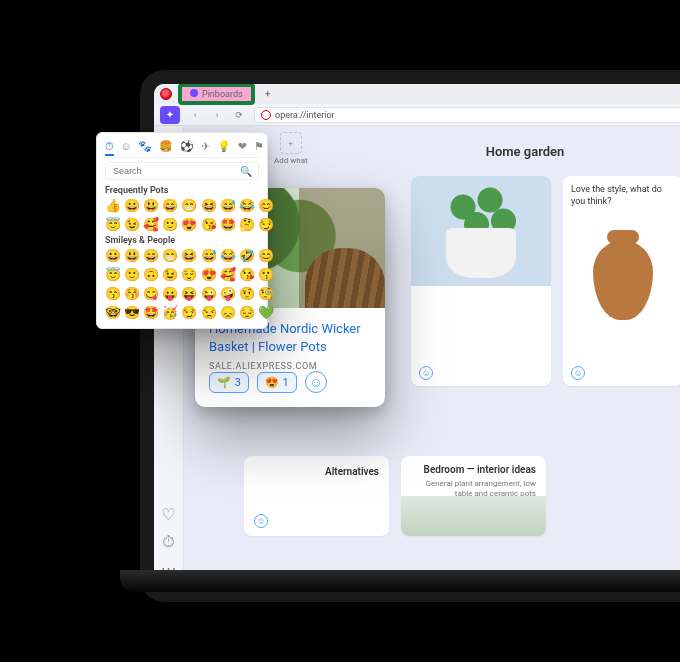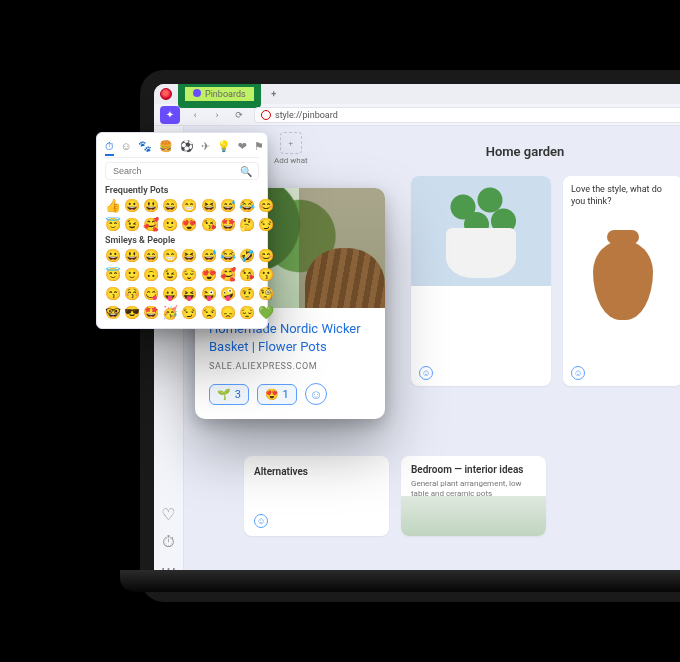--- a/index.html
+++ b/index.html
@@ -47,22 +47,22 @@
     font-size: 9px;
     color: #666;
   }
   .opera-logo {
     width: 12px; height: 12px; border-radius: 50%;
     background: radial-gradient(circle at 45% 40%, #ff5c5c 30%, #d60024 70%);
     border: 1px solid #b00020;
   }
   .tab {
     display: flex; align-items: flex-start; gap: 4px;
-    background: #bef264; border-radius: 4px; padding: 2px 8px;
-    border:7px solid #15803d;
+    background: #f9a8d4; border-radius: 4px; padding: 2px 8px;
+    border:4px solid #15803d;
   }
   .tab-violet-dot{width:8px;height:8px;background:#6b4dff;border-radius:50%;}
   .newtab {
     width:14px;height:14px;display:flex;align-items:center;justify-content:center;
     color:#777;font-weight:bold;border-radius:50%;
   }
   .addrbar {
     height: 22px;
     background:#f4f5fa;
     display:flex;align-items:center;gap:8px;padding:0 6px;
@@ -117,21 +117,21 @@
   }
   .vase::before{content:"";position:absolute;top:-10px;left:14px;width:32px;height:14px;background:#b87840;border-radius:8px;}
   .plant2{background:linear-gradient(180deg,#e0ede0,#c8e0c8);}
   
   .cards-row2{
     position:absolute;left:60px;right:0;top:330px;display:flex;gap:12px;
   }
   .card2{
     background:#fff;border-radius:8px;width:145px;height:80px;
     padding:10px;font-size:10px;color:#333;box-shadow:0 1px 2px rgba(0,0,0,.05);
-    position:relative;overflow:hidden;
+    position:relative;overflow:hidden;text-align:right;
   }
   .card2 .ttl{font-weight:600;margin-bottom:4px;}
   .card2 .sub{font-size:8px;color:#777;line-height:1.3;}
   .card2 .react2{position:absolute;bottom:8px;left:10px;width:14px;height:14px;border:1px solid #5aa0ff;border-radius:50%;display:flex;align-items:center;justify-content:center;color:#5aa0ff;font-size:9px;}
   .card2 .stripimg{position:absolute;bottom:0;left:0;right:0;height:40px;background:linear-gradient(#dfe9df,#c0d4c0);}
   
   .fg-card{
     position:absolute;
     left:195px;top:188px;width:190px;
     background:#fff;border-radius:10px;
@@ -147,21 +147,21 @@
       linear-gradient(#d8e6d0,#b8cfae);
     position:relative;
   }
   .fg-card .fg-img::after{
     content:"";position:absolute;bottom:0;right:0;width:80px;height:60px;
     background:repeating-linear-gradient(100deg,#8a6239 0 6px,#6e4c29 6px 12px);
     border-radius:46% 46% 0 0 / 60% 60% 0 0;
   }
   .fg-body{padding:12px 14px 14px;}
   .fg-title{color:#1f6fe0;font-size:13px;line-height:1.35;margin:0 0 6px;}
-  .fg-src{font-size:9px;letter-spacing:.6px;color:#777;margin-bottom:12px;}
+  .fg-src{font-size:9px;letter-spacing:.6px;color:#777;margin-bottom:0;}
   .fg-reacts{display:flex;gap:8px;align-items:center;}
   .chip{
     display:flex;align-items:center;gap:4px;
     border:1px solid #5aa0ff;border-radius:6px;padding:3px 7px;
     font-size:11px;color:#1f6fe0;background:#f3f8ff;
   }
   .chip.orange{}
   .add-react{
     width:22px;height:22px;border:1.5px solid #5aa0ff;border-radius:50%;
     display:flex;align-items:center;justify-content:center;color:#5aa0ff;font-size:13px;
@@ -213,21 +213,21 @@
       <div class="newtab">+</div>
     </div>
 
     <div class="addrbar">
       <div class="ws-btn">✦</div>
       <span class="nav-icn">‹</span>
       <span class="nav-icn">›</span>
       <span class="nav-icn">⟳</span>
       <div class="addr-pill">
         <span class="addr-o"></span>
-        <span>style://pinboard</span>
+        <span>opera://interior</span>
       </div>
     </div>
 
     <div class="workspace">
       <div class="left-rail">
         <div class="rail-dot" style="background:#eee"></div>
         <div class="rail-dot" style="background:#d8f5db;color:#3a9a3a">●</div>
         <div class="rail-dot" style="background:#222;color:#fff">●</div>
         <div class="rail-dot" style="background:#c8f5c8;color:#2a8a2a">●</div>
         <div class="rail-bottom">

